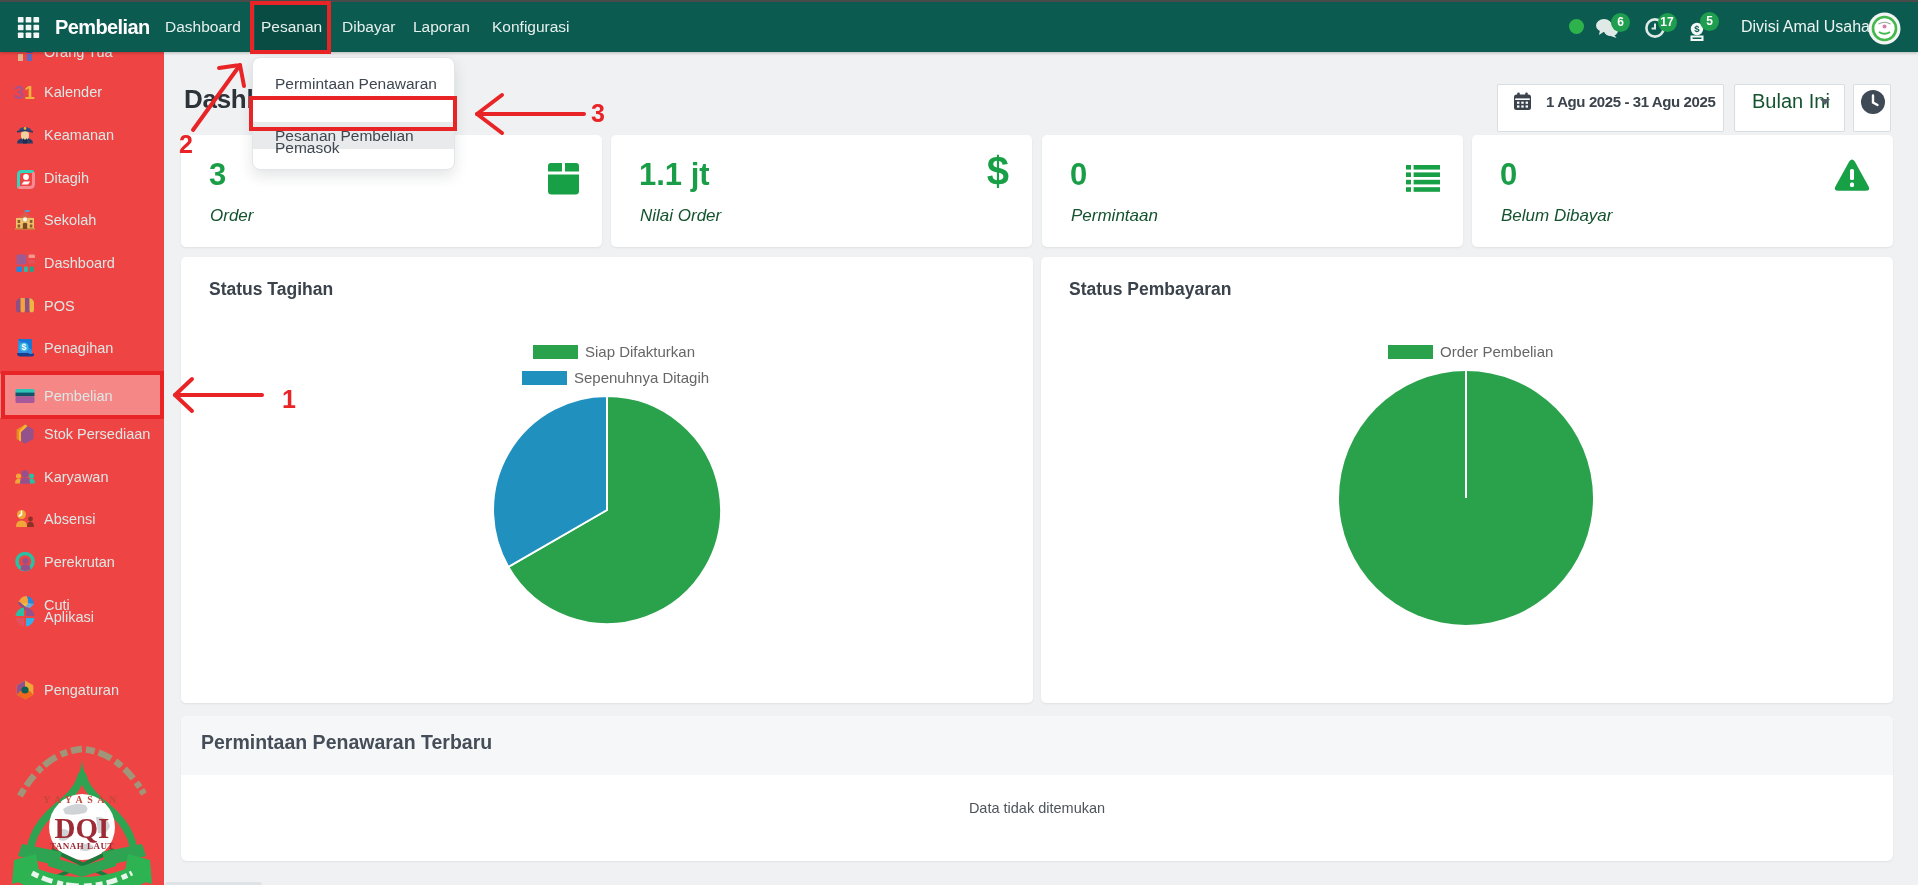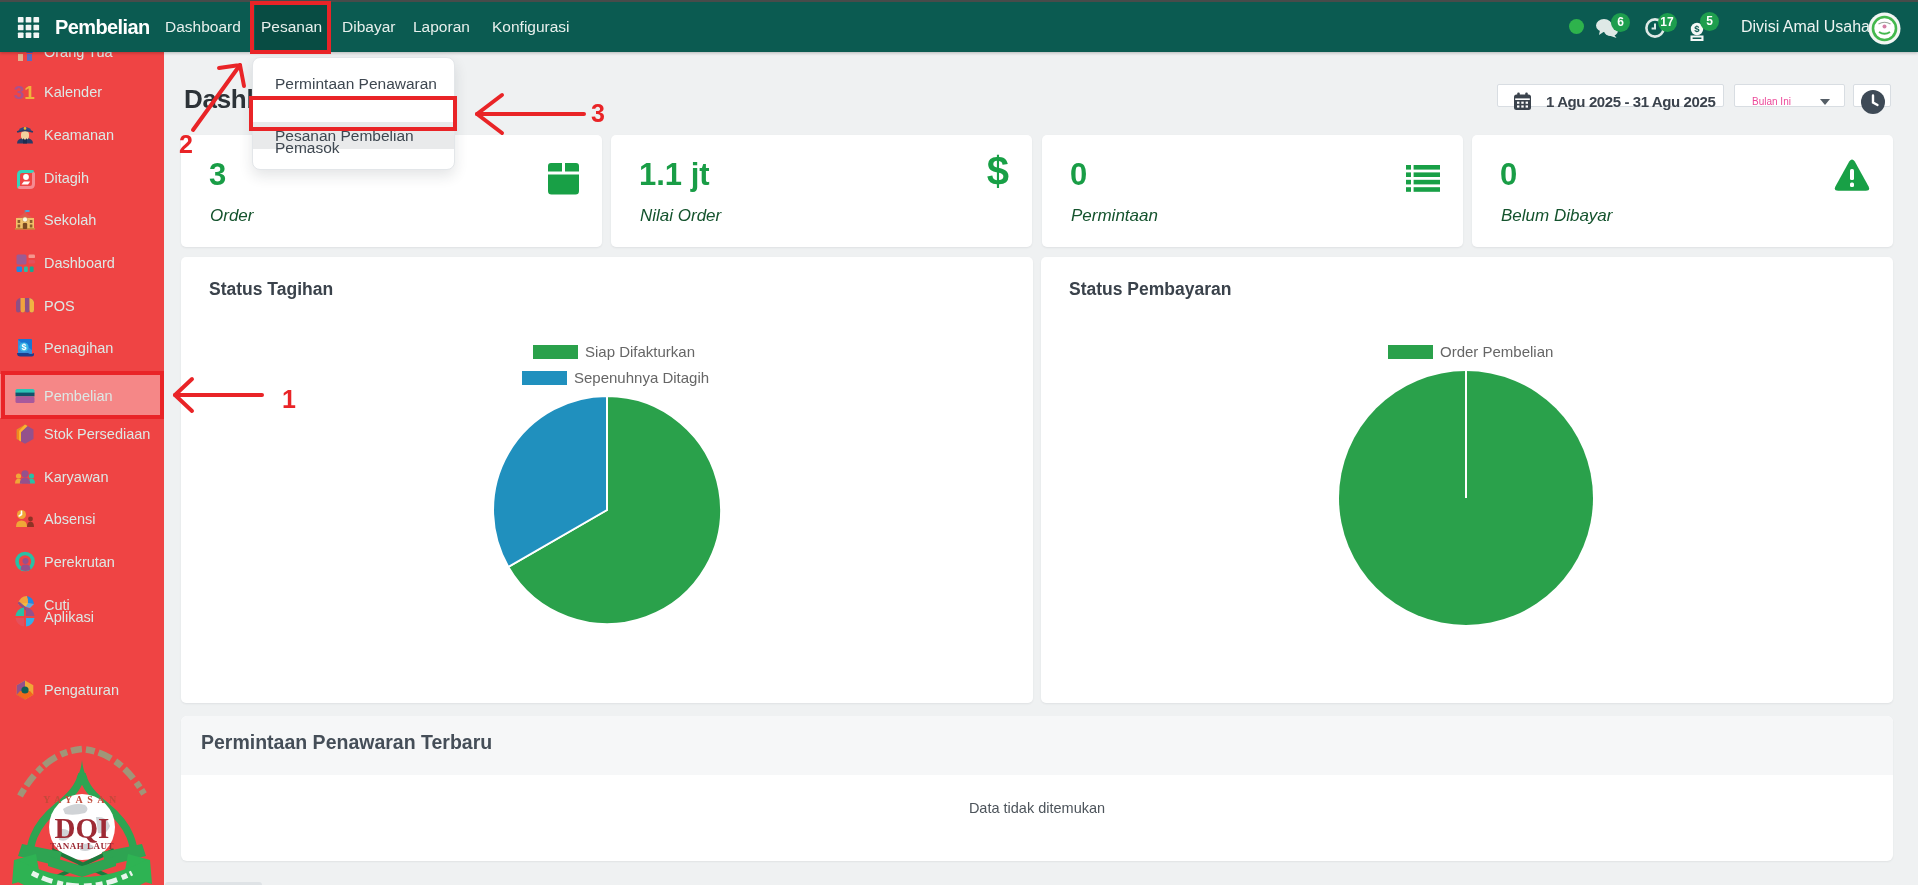--- a/index.html
+++ b/index.html
@@ -20,21 +20,21 @@
   #sidebar { left:0; top:2px; width:164px; height:883px; background:#ef4444; z-index:10; overflow:hidden; }
   .srow { position:absolute; left:0; width:164px; height:43px; }
   .srow .sicon { position:absolute; left:14px; top:10px; width:22px; height:22px; }
   .srow .slabel { position:absolute; left:44px; top:0; height:43px; line-height:43px; font-size:14.5px; color:#dde8e5; white-space:nowrap; }
   #srow-active { background:rgba(255,255,255,0.36); top:372px !important; height:44px; }
   #srow-active .slabel { line-height:44px; }
 
   
   #main { left:164px; top:52px; width:1754px; height:833px; background:#eff1f2; z-index:5; }
   #pagetitle { left:20px; top:32px; font-size:26px; font-weight:700; color:#2d3338; letter-spacing:-0.3px; }
-  .btn { position:absolute; background:#fff; border:1px solid #d8dde2; border-radius:2px; height:23px;padding-left:17px; }
+  .btn { position:absolute; background:#fff; border:1px solid #d8dde2; border-radius:2px; height:48px;padding-left:17px; }
 
   
   .scard { position:absolute; top:83px; width:421px; height:112px; background:#fff; border-radius:5px; box-shadow:0 1px 2px rgba(40,50,60,.08); }
   .scard .num { position:absolute; left:28px; top:25px; font-size:31px; line-height:30px; font-weight:700; color:#199d46; }
   .scard .lbl { position:absolute; left:29px; top:71px; font-size:17px; color:#14532d;font-style:italic; }
   .scard .ic  { position:absolute; right:23px; top:25px; }
 
   
   .ccard { position:absolute; top:205px; height:446px; background:#fff; border-radius:5px; box-shadow:0 1px 2px rgba(40,50,60,.08); }
   .ccard .ctitle { position:absolute; left:28px; top:22px; font-size:17.5px; font-weight:700; color:#3a424b; }
@@ -310,21 +310,21 @@
           <rect x="8.3" y="9.6" width="2.4" height="2.2"></rect>
           <rect x="12.6" y="9.6" width="2.4" height="2.2"></rect>
       <rect x="4" y="13.4" width="2.4" height="2.2"></rect>
           <rect x="8.3" y="13.4" width="2.4" height="2.2"></rect>
           <rect x="12.6" y="13.4" width="2.4" height="2.2"></rect>
         </g>
     </svg>
     <span style="position:absolute;left:48px;top:0;line-height:33px;font-size:15px;font-weight:700;color:#3b434d;letter-spacing:-0.4px;">1 Agu 2025 - 31 Agu 2025</span>
   </div>
   <div class="btn" style="left:1570px;top:32px;width:111px;">
-    <span style="position:absolute;left:17px;top:0;line-height:33px;font-size:10px;color:#ec4899;">Bulan Ini</span>
+    <span style="position:absolute;left:17px;top:0;line-height:33px;font-size:20px;color:#14532d;">Bulan Ini</span>
     <span style="position:absolute;right:14px;top:14px;width:0;height:0;border-left:5px solid transparent;border-right:5px solid transparent;border-top:6px solid #555e66;"></span>
   </div>
   <div class="btn" style="left:1689px;top:32px;width:38px;">
     <svg style="position:absolute;left:6px;top:4px;" width="26" height="26" viewBox="0 0 26 26">
       <circle cx="13" cy="13" r="12" fill="#3e4a56"></circle>
       <path d="M13 6.5 L13 13.6 L17.5 16" stroke="#fff" stroke-width="2.4" fill="none" stroke-linecap="round"></path>
     </svg>
   </div>
   <div class="scard" style="left:17px;">
     <div class="num">3</div>

